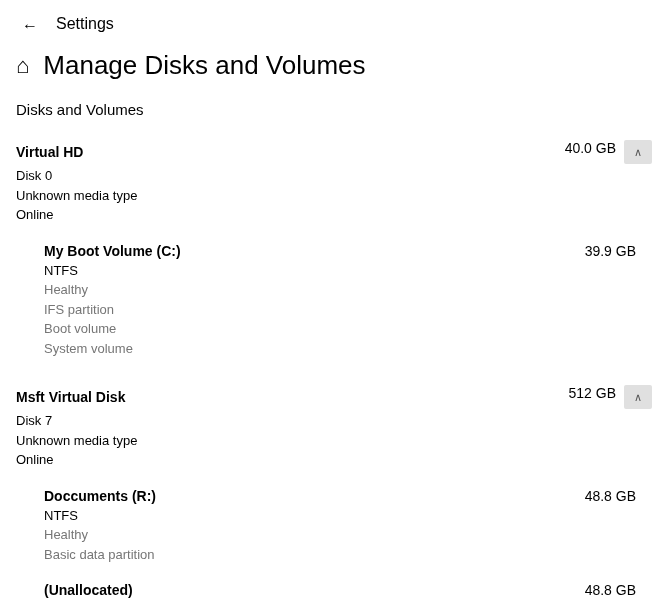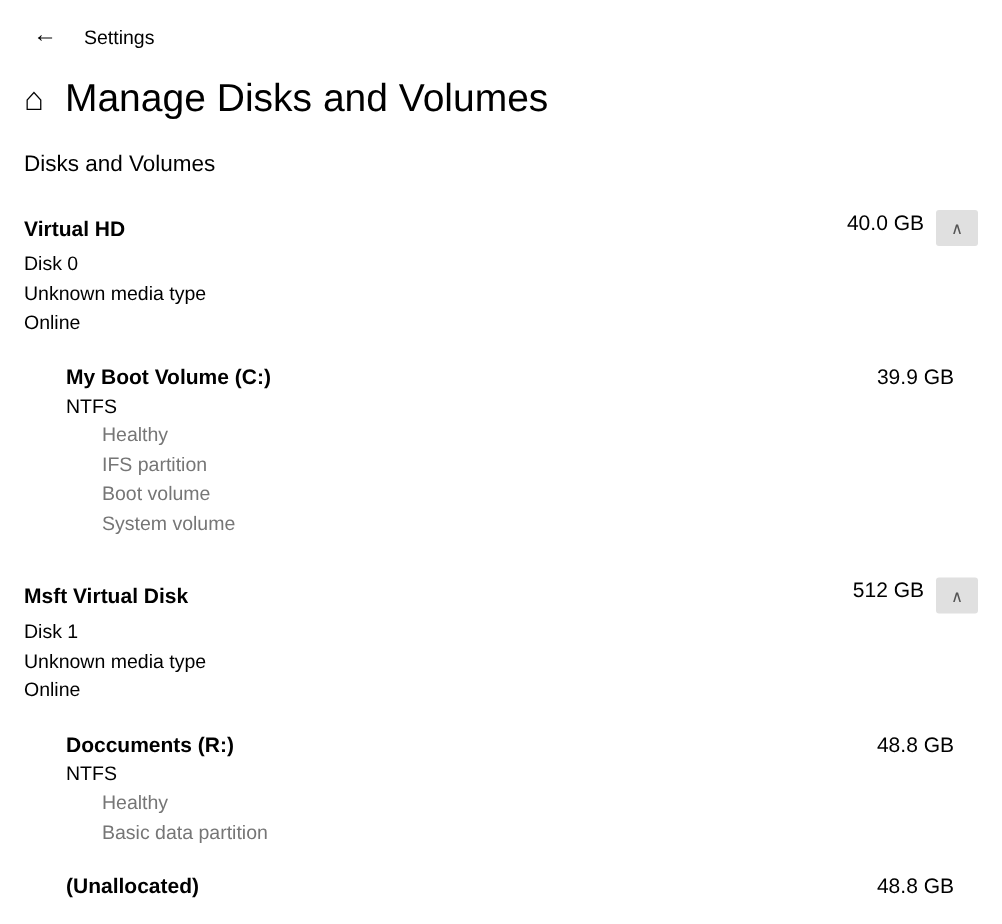--- a/index.html
+++ b/index.html
@@ -33,21 +33,21 @@
       cursor: pointer;
       border-radius: 3px;
     }
 
     .back-arrow {
       font-size: 16px;
       color: #000;
     }
 
     .settings-label {
-      font-size: 13px;
+      font-size: 16px;
       color: #000;
     }
 
     .page-header {
       display: flex;
       align-items: center;
       padding: 6px 16px 20px 16px;
       gap: 14px;
     }
 
@@ -143,21 +143,20 @@
     .volume-detail {
       font-size: 13px;
       color: #000;
       line-height: 1.5;
     }
 
     .volume-detail-gray {
       font-size: 13px;
       color: #767676;
       line-height: 1.5;
-      margin-left: 24px;
     }
 
     .divider {
       height: 1px;
       background: transparent;
       margin: 4px 0;
     }
   </style>
 </head>
 <body>
@@ -204,21 +203,21 @@
 <div class="divider"></div>
 
 <div class="disk-item">
   <div class="disk-header">
     <span class="disk-name">Msft Virtual Disk</span>
     <div class="disk-size-row">
       <span class="disk-size">512 GB</span>
       <button class="expand-btn">∧</button>
     </div>
   </div>
-  <div class="disk-sub">Disk 1</div>
+  <div class="disk-sub">Disk 7</div>
   <div class="disk-sub">Unknown media type</div>
   <div class="disk-sub">Online</div>
 </div>
 
 <div class="volume-item">
   <div class="volume-header">
     <span class="volume-name">Doccuments  (R:)</span>
     <span class="volume-size">48.8 GB</span>
   </div>
   <div class="volume-detail">NTFS</div>

